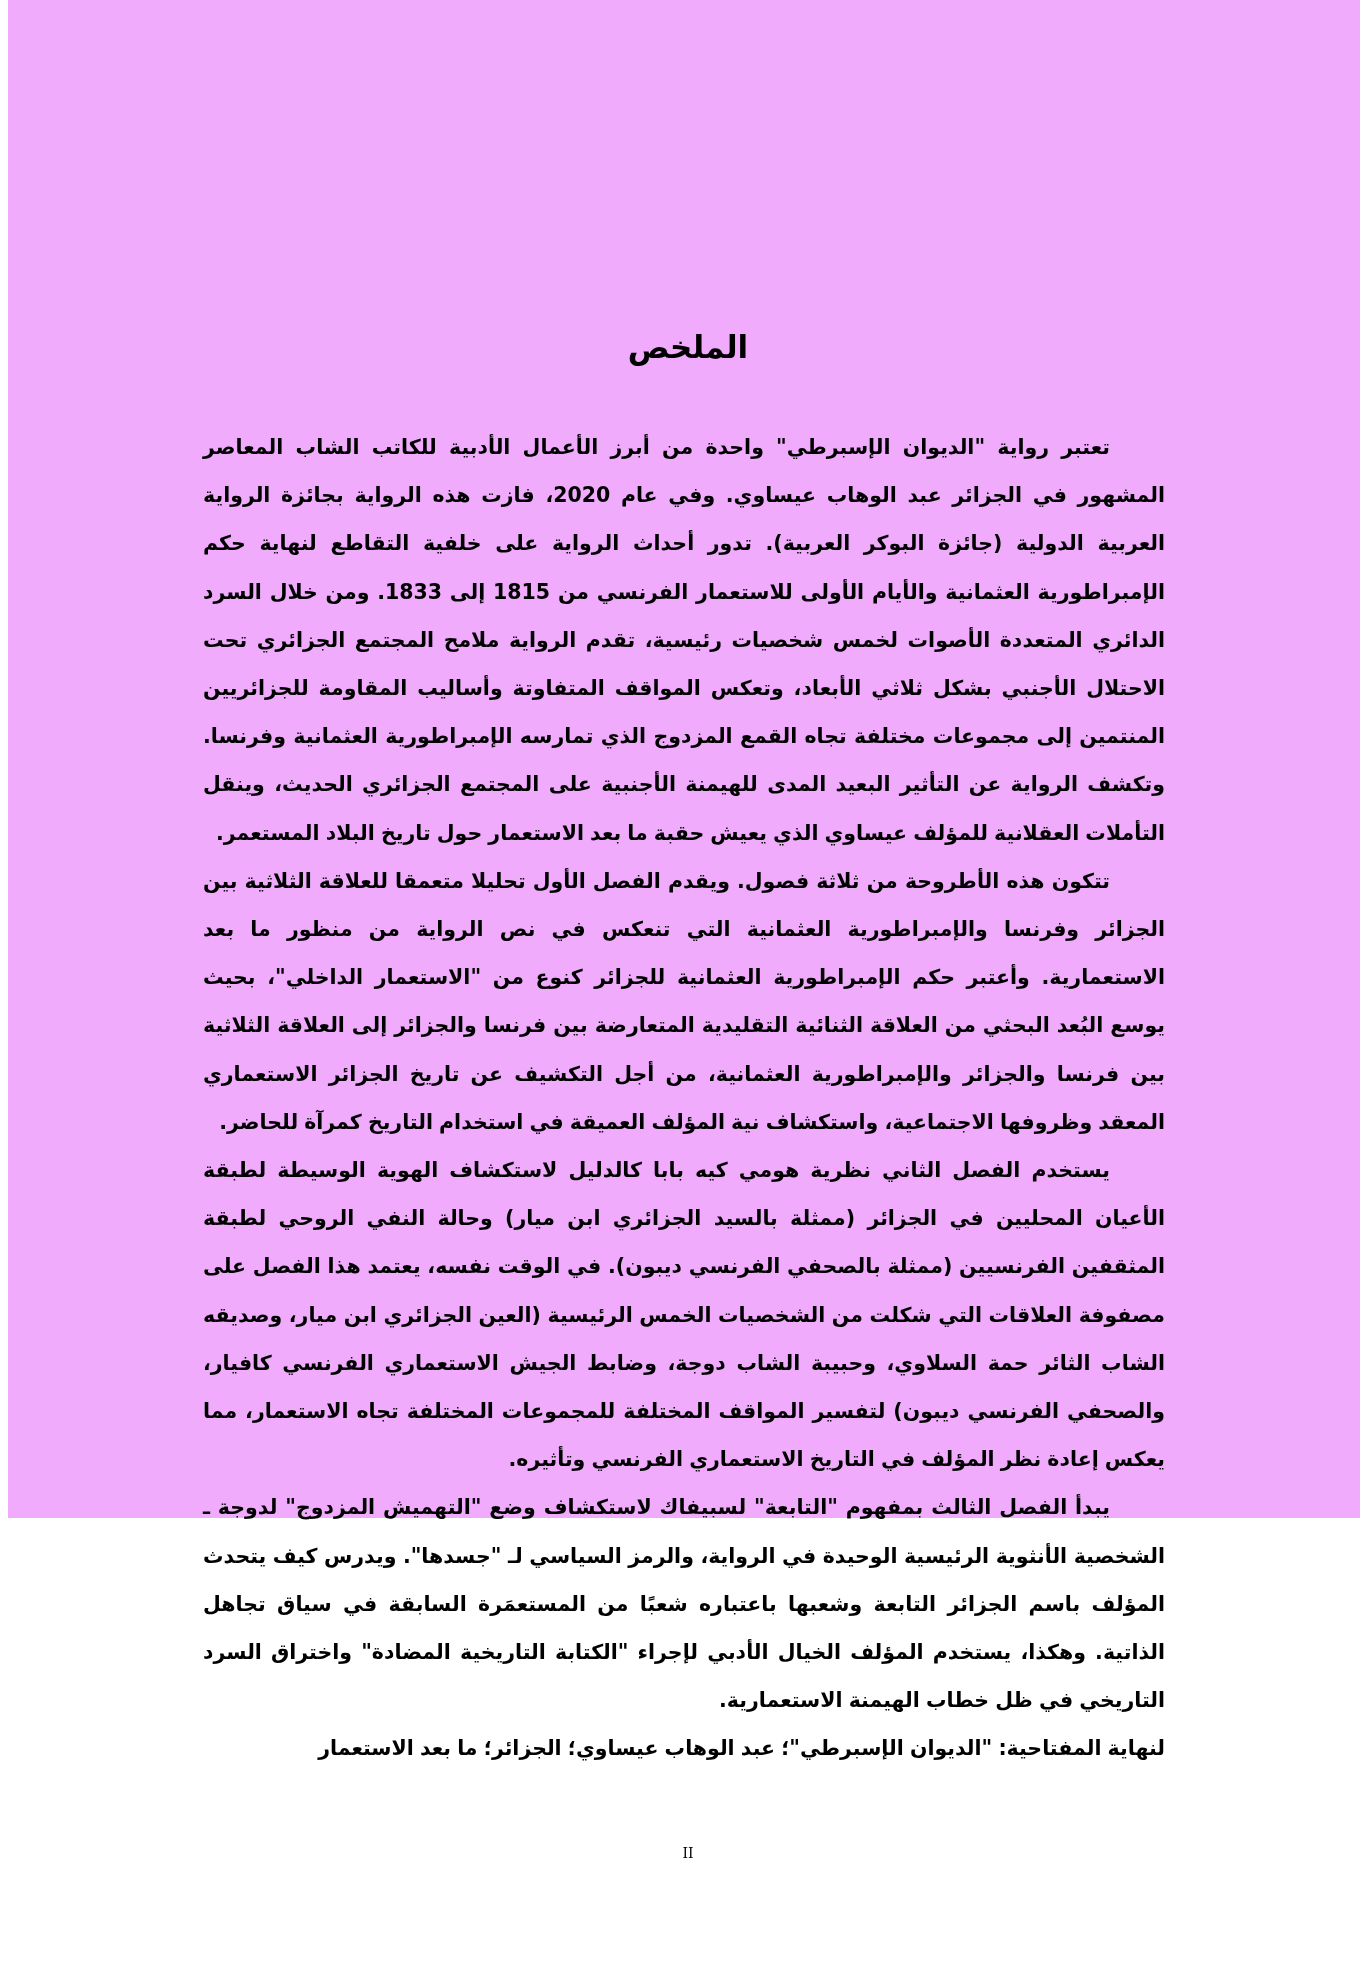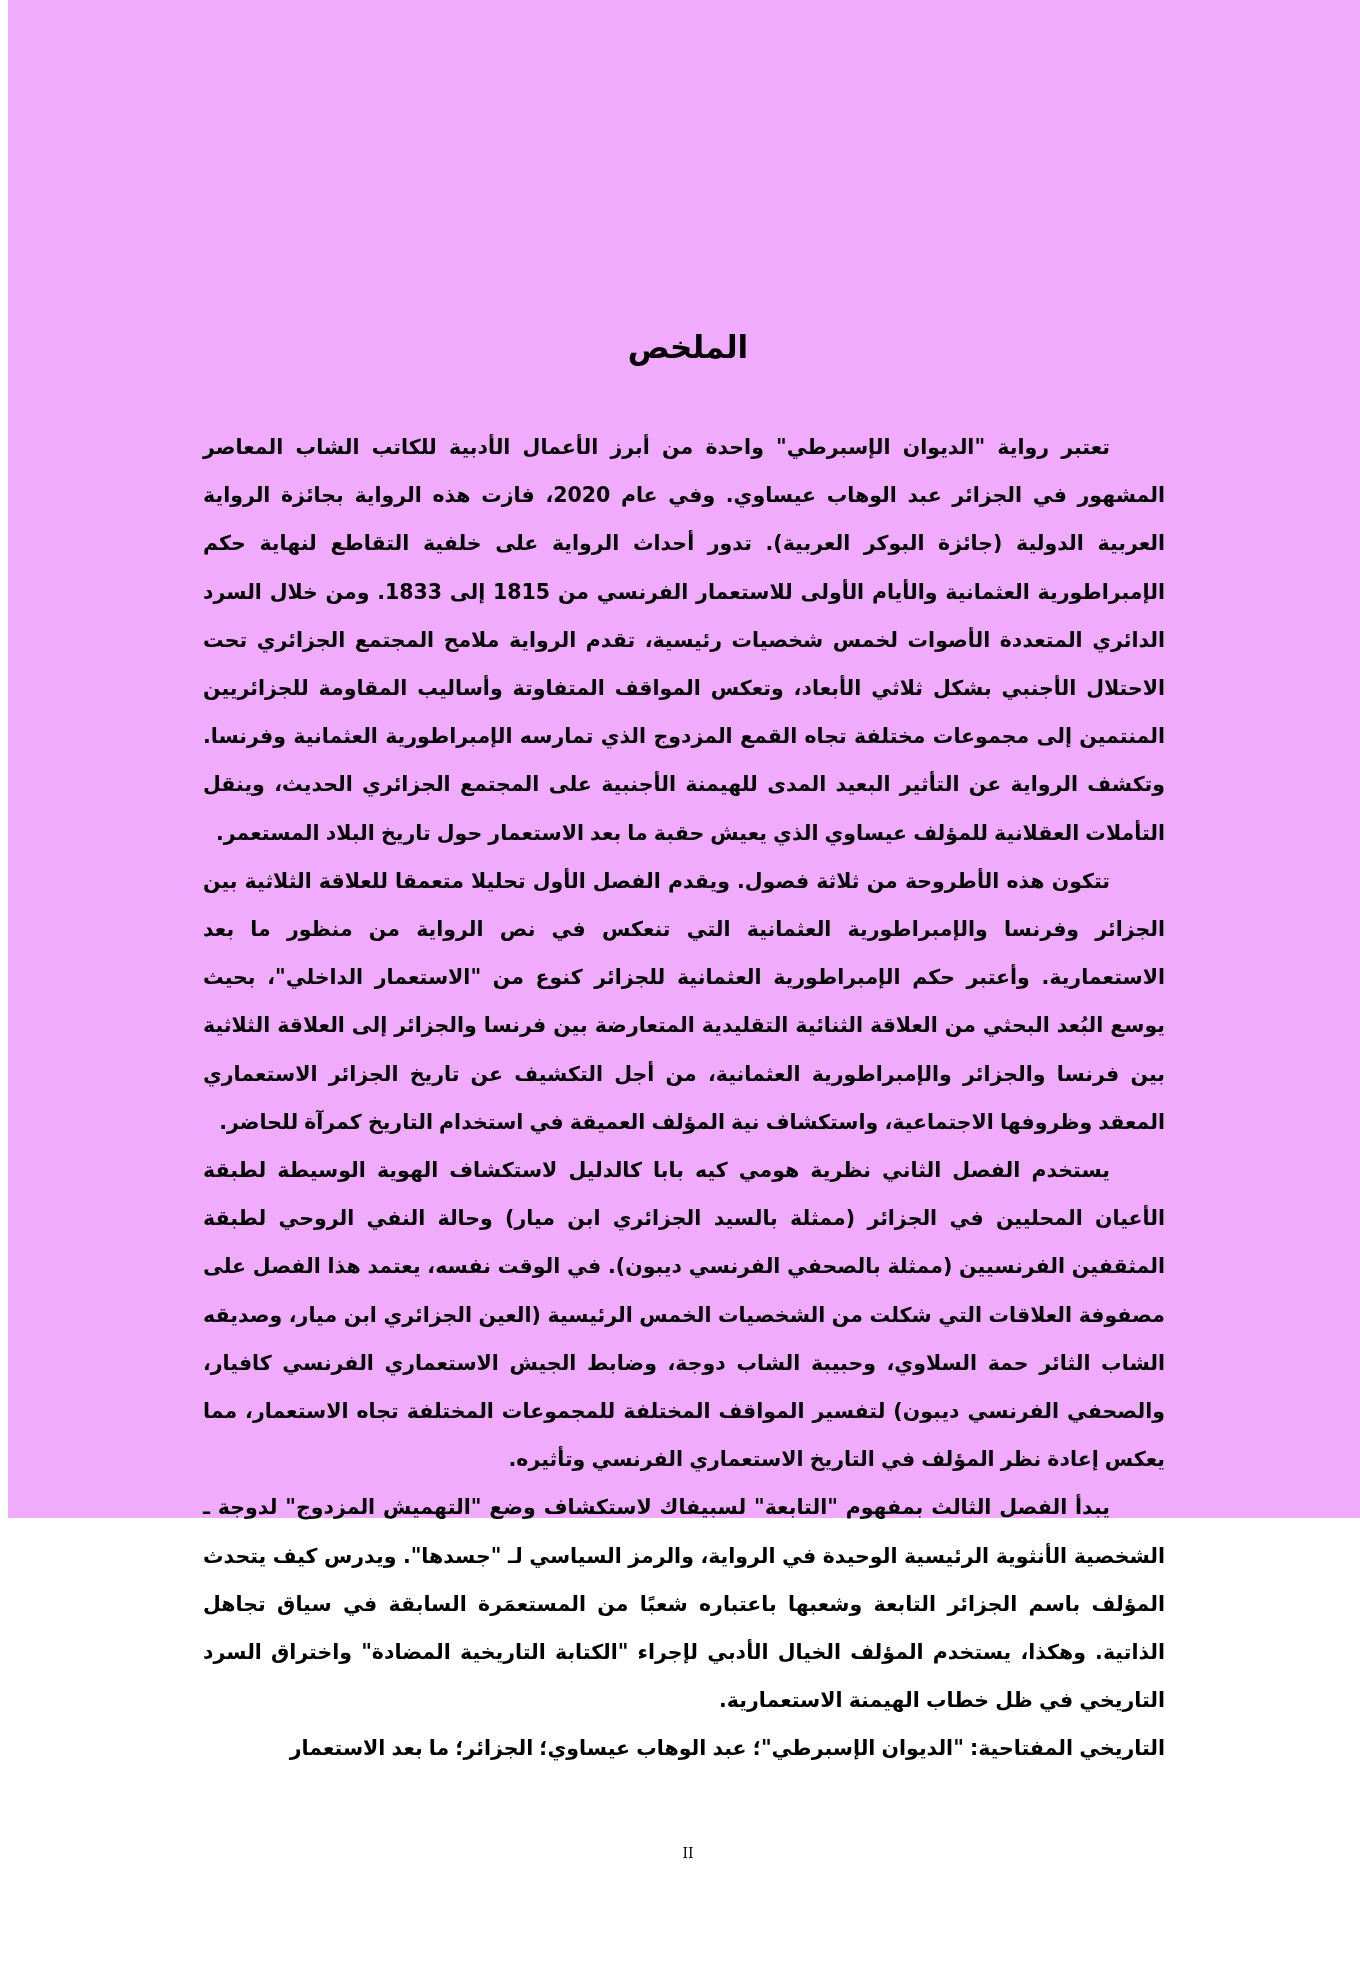--- a/index.html
+++ b/index.html
@@ -78,20 +78,20 @@
 <div class="page">
 
   <div class="title">الملخص</div>
 
   <div class="body-text">
     <p class="indent">تعتبر رواية "الديوان الإسبرطي" واحدة من أبرز الأعمال الأدبية للكاتب الشاب المعاصر المشهور في الجزائر عبد الوهاب عيساوي. وفي عام 2020، فازت هذه الرواية بجائزة الرواية العربية الدولية (جائزة البوكر العربية). تدور أحداث الرواية على خلفية التقاطع لنهاية حكم الإمبراطورية العثمانية والأيام الأولى للاستعمار الفرنسي من 1815 إلى 1833. ومن خلال السرد الدائري المتعددة الأصوات لخمس شخصيات رئيسية، تقدم الرواية ملامح المجتمع الجزائري تحت الاحتلال الأجنبي بشكل ثلاثي الأبعاد، وتعكس المواقف المتفاوتة وأساليب المقاومة للجزائريين المنتمين إلى مجموعات مختلفة تجاه القمع المزدوج الذي تمارسه الإمبراطورية العثمانية وفرنسا. وتكشف الرواية عن التأثير البعيد المدى للهيمنة الأجنبية على المجتمع الجزائري الحديث، وينقل التأملات العقلانية للمؤلف عيساوي الذي يعيش حقبة ما بعد الاستعمار حول تاريخ البلاد المستعمر.</p>
     <p class="indent">تتكون هذه الأطروحة من ثلاثة فصول. ويقدم الفصل الأول تحليلا متعمقا للعلاقة الثلاثية بين الجزائر وفرنسا والإمبراطورية العثمانية التي تنعكس في نص الرواية من منظور ما بعد الاستعمارية. وأعتبر حكم الإمبراطورية العثمانية للجزائر كنوع من "الاستعمار الداخلي"، بحيث يوسع البُعد البحثي من العلاقة الثنائية التقليدية المتعارضة بين فرنسا والجزائر إلى العلاقة الثلاثية بين فرنسا والجزائر والإمبراطورية العثمانية، من أجل التكشيف عن تاريخ الجزائر الاستعماري المعقد وظروفها الاجتماعية، واستكشاف نية المؤلف العميقة في استخدام التاريخ كمرآة للحاضر.</p>
     <p class="indent">يستخدم الفصل الثاني نظرية هومي كيه بابا كالدليل لاستكشاف الهوية الوسيطة لطبقة الأعيان المحليين في الجزائر (ممثلة بالسيد الجزائري ابن ميار) وحالة النفي الروحي لطبقة المثقفين الفرنسيين (ممثلة بالصحفي الفرنسي ديبون). في الوقت نفسه، يعتمد هذا الفصل على مصفوفة العلاقات التي شكلت من الشخصيات الخمس الرئيسية (العين الجزائري ابن ميار، وصديقه الشاب الثائر حمة السلاوي، وحبيبة الشاب دوجة، وضابط الجيش الاستعماري الفرنسي كافيار، والصحفي الفرنسي ديبون) لتفسير المواقف المختلفة للمجموعات المختلفة تجاه الاستعمار، مما يعكس إعادة نظر المؤلف في التاريخ الاستعماري الفرنسي وتأثيره.</p>
     <p class="indent">يبدأ الفصل الثالث بمفهوم "التابعة" لسبيفاك لاستكشاف وضع "التهميش المزدوج" لدوجة ـ الشخصية الأنثوية الرئيسية الوحيدة في الرواية، والرمز السياسي لـ "جسدها". ويدرس كيف يتحدث المؤلف باسم الجزائر التابعة وشعبها باعتباره شعبًا من المستعمَرة السابقة في سياق تجاهل الذاتية. وهكذا، يستخدم المؤلف الخيال الأدبي لإجراء "الكتابة التاريخية المضادة" واختراق السرد التاريخي في ظل خطاب الهيمنة الاستعمارية.</p>
     <p class="keywords">
-      <span class="kw-label">التاريخي المفتاحية:</span>
+      <span class="kw-label">لنهاية المفتاحية:</span>
       <span>"الديوان الإسبرطي"؛ عبد الوهاب عيساوي؛ الجزائر؛ ما بعد الاستعمار</span>
     </p>
   </div>
 
   <div class="page-number">II</div>
 
 </div>
 
 </body></html>

